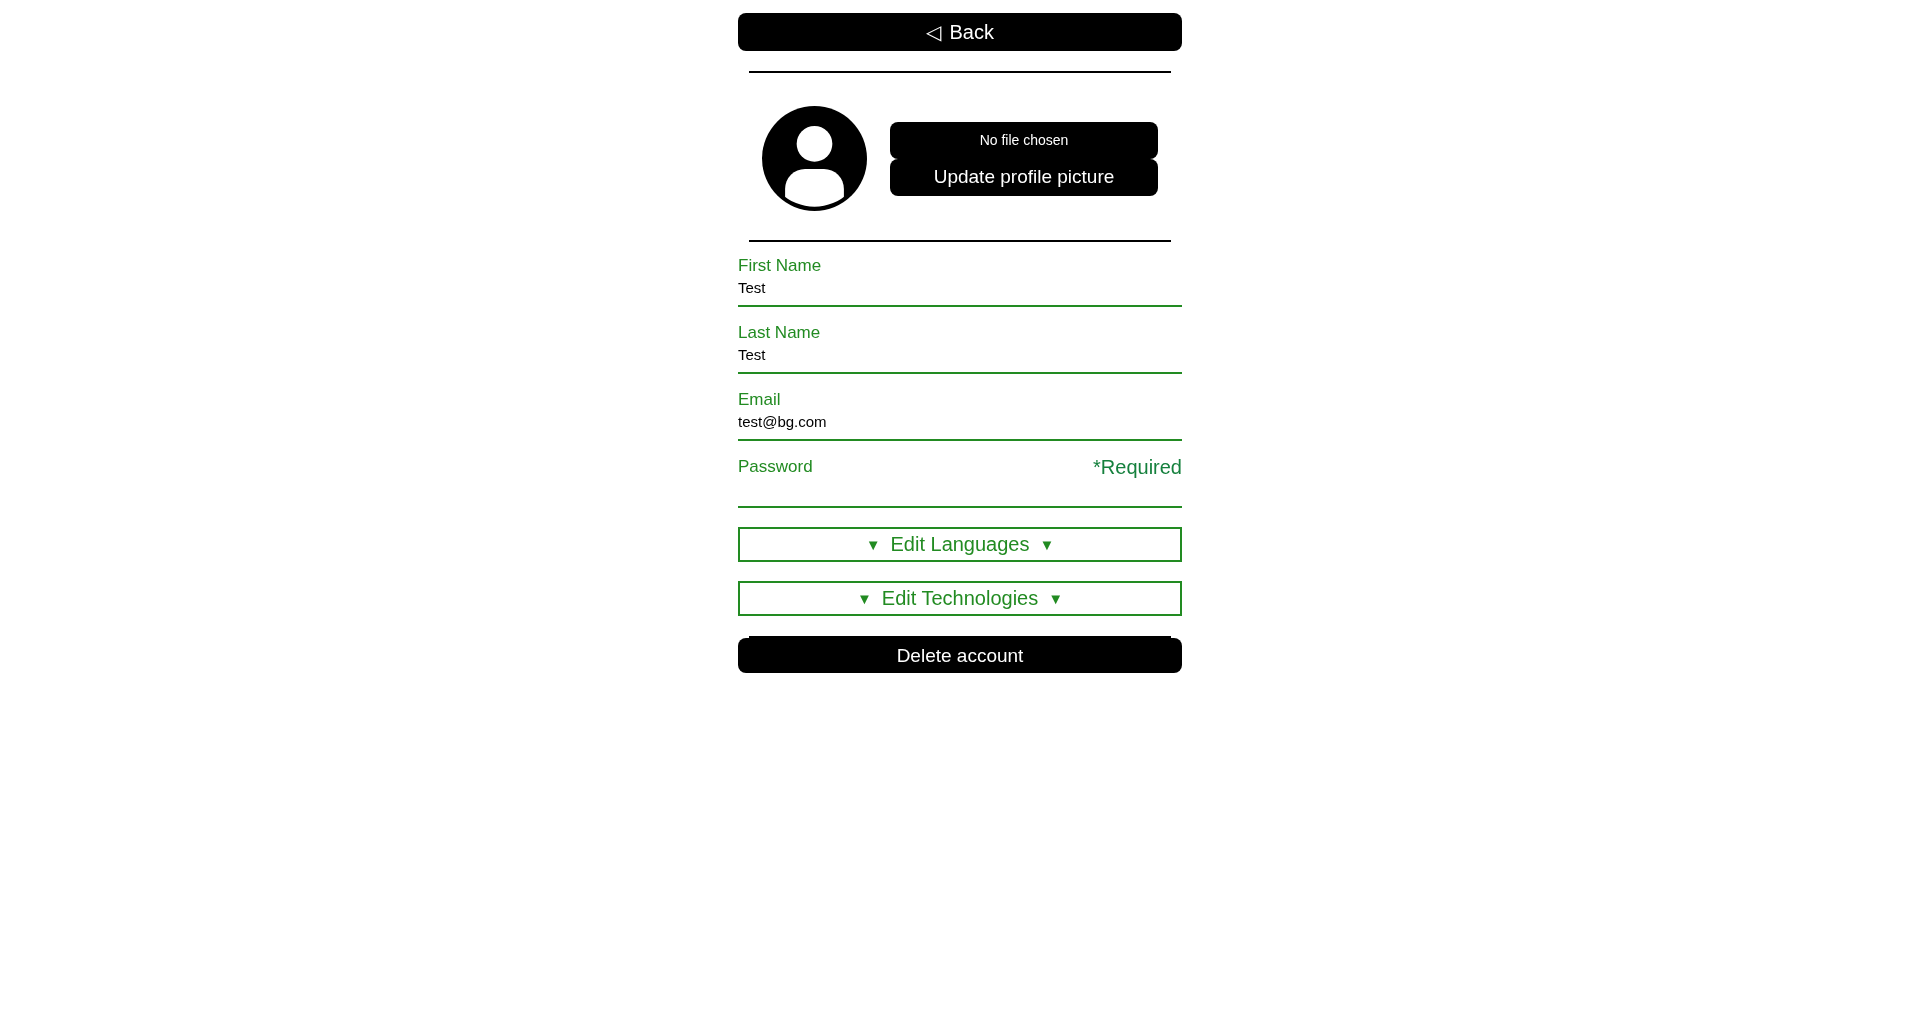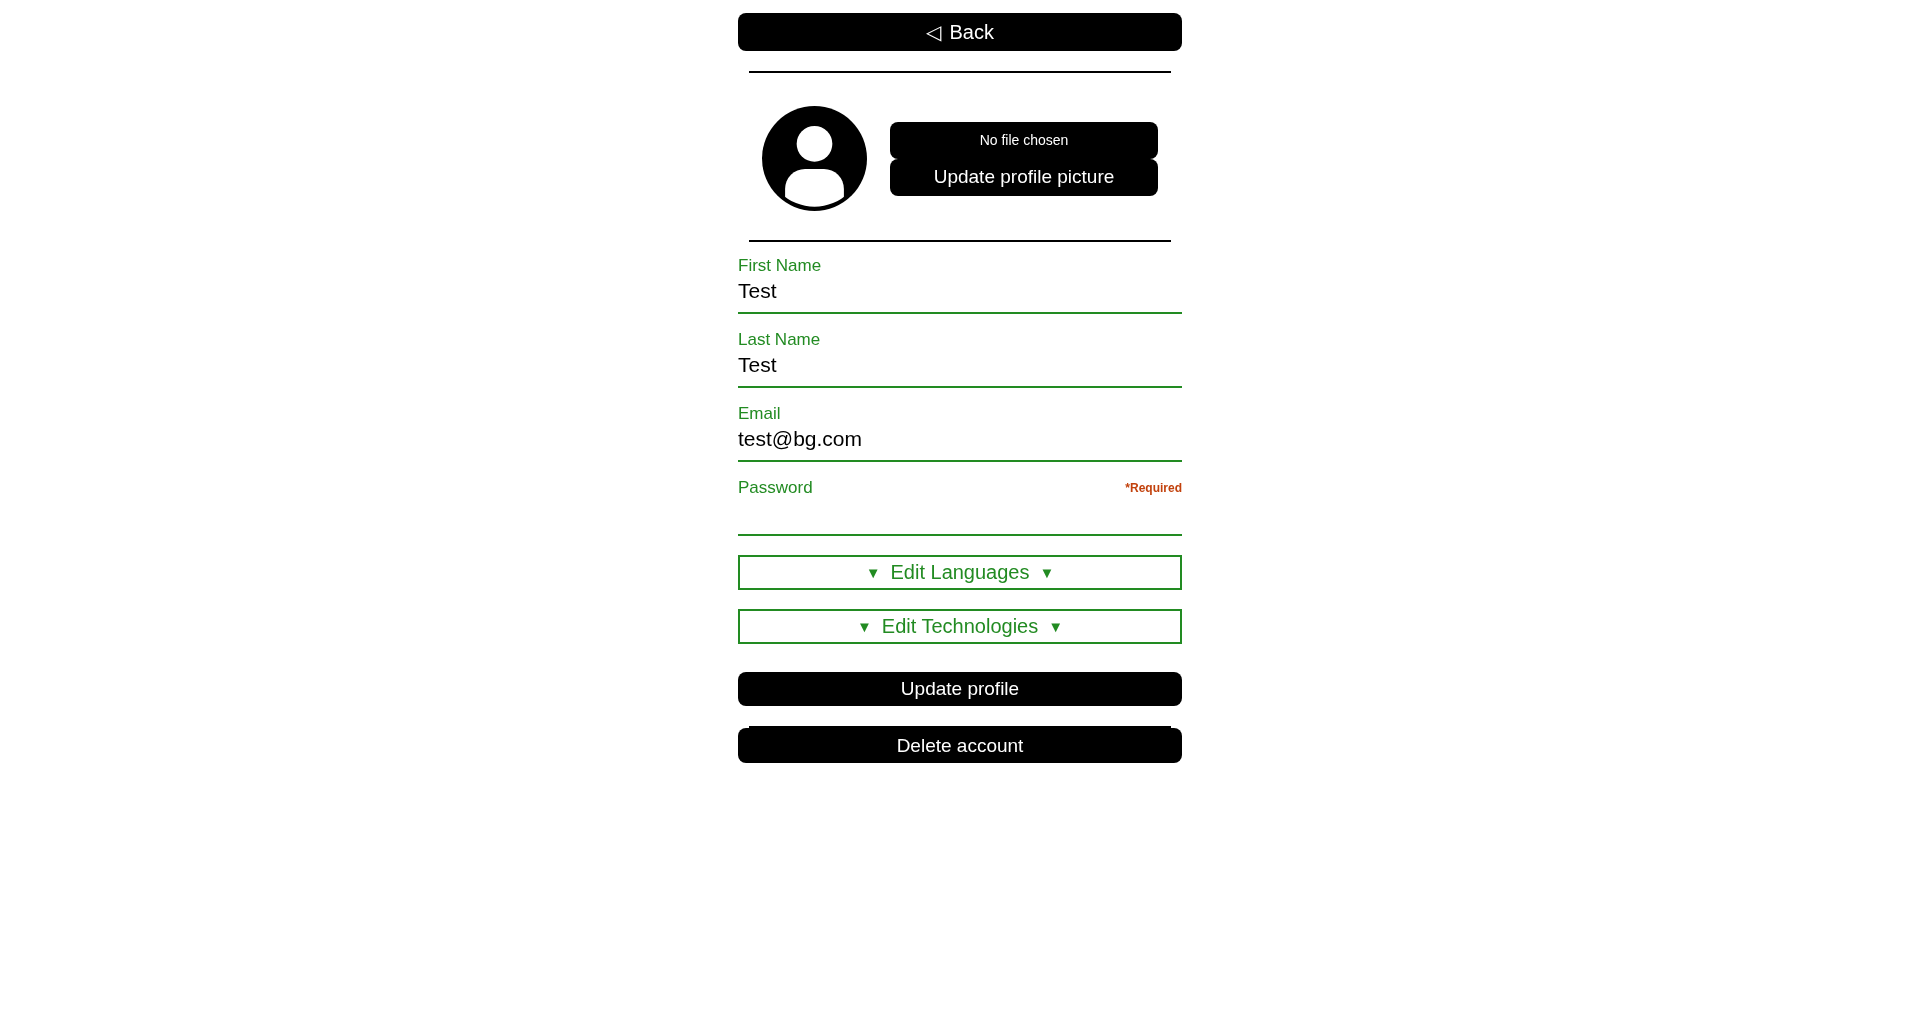--- a/index.html
+++ b/index.html
@@ -79,33 +79,32 @@
   .field { margin-bottom: 16px; }
   .label-row {
     display: flex;
     justify-content: space-between;
     align-items: flex-start;
     font-size: 17px;
     line-height: 20px;
     color: #228B22;
   }
   .required-note {
-    color: #c2410c;
-    font-size: 12px;
-    font-weight: bold;
+    color: #15803d;
+    font-size: 20px;
   }
   .field input {
     display: block;
     width: 100%;
     border: none;
     border-bottom: 2px solid #228B22;
     outline: none;
     background: transparent;
     font-family: "Liberation Sans", sans-serif;
-    font-size: 21px;
+    font-size: 15px;
     color: #000000;
     padding: 3px 0 9px 0;
   }
 
   
   .btn-outline {
     width: 100%;
     background: #ffffff;
     border: 2px solid #228B22;
     color: #228B22;
@@ -213,23 +212,20 @@
         <span>Edit Languages</span>
         <span class="arrow">▼</span>
       </button>
 
       <button class="btn-outline">
         <span class="arrow">▼</span>
         <span>Edit Technologies</span>
         <span class="arrow">▼</span>
       </button>
 
-      <button class="btn-black btn-update-profile">
-        <span>Update profile</span>
-      </button>
 
       <hr class="divider bottom-divider">
 
       <button class="btn-black btn-delete">
         <span>Delete account</span>
       </button>
     </div>
 
   </div>
 </div>

